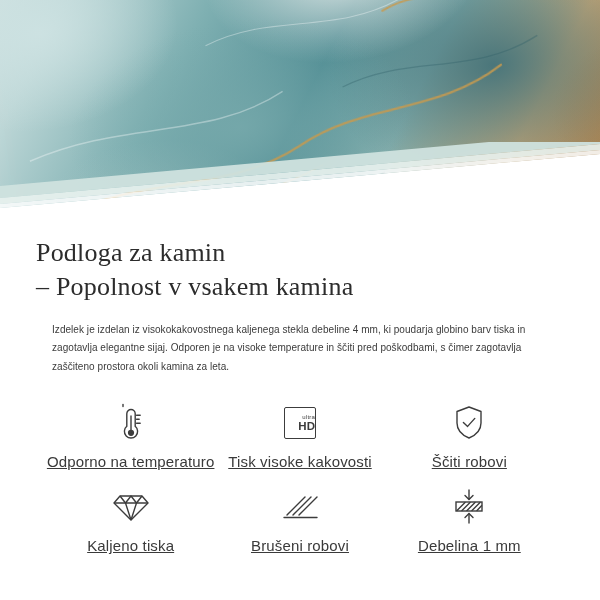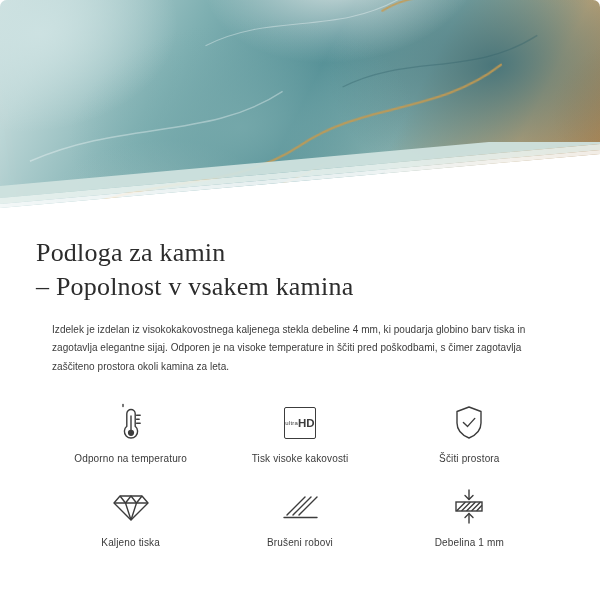--- a/index.html
+++ b/index.html
@@ -12,21 +12,20 @@
     background: #ffffff;
     font-family: "Liberation Sans", sans-serif;
     overflow: hidden;
   }
   .page {
     position: relative;
     width: 600px;
     height: 600px;
     background: #ffffff;
     overflow: hidden;
-    border-radius: 7px;
   }
 
   
   .hero {
     position: relative;
     width: 600px;
     height: 222px;
     overflow: hidden;
     background: #ffffff;
   }
@@ -115,33 +114,34 @@
   }
   .feature-icon {
     height: 42px;
     display: flex;
     align-items: center;
     justify-content: center;
     color: #3c3c3c;
   }
   .feature-label {
     margin-top: 9px;
-    font-size: 10px;
+    font-size: 15px;
     color: #3a3a3a;
     text-align: center;
     letter-spacing: 0.15px;
+    text-decoration: underline;
   }
   .ultrahd-box {
     width: 30px;
     height: 30px;
     border: 1.4px solid #3c3c3c;
     border-radius: 2px;
     display: flex;
-    flex-direction: row;
-    align-items: center;
+    flex-direction: column;
+    align-items: flex-end;
     justify-content: center;
     line-height: 1;
   }
   .ultrahd-box .u1 {
     font-size: 6px;
     letter-spacing: 0.2px;
     color: #3c3c3c;
   }
   .ultrahd-box .u2 {
     font-size: 11.5px;
@@ -237,21 +237,21 @@
         <div class="feature-label">Tisk visoke kakovosti</div>
       </div>
 
       <div class="feature">
         <div class="feature-icon">
           <svg width="36" height="40" viewBox="0 0 36 40" fill="none" stroke="#3c3c3c" stroke-width="1.4" stroke-linejoin="round" stroke-linecap="round">
             <path d="M18 4 L30 8.5 V20 c0 7.2 -5.2 12.2 -12 15 -6.8 -2.8 -12 -7.8 -12 -15 V8.5 z"></path>
             <polyline points="12.4,19.4 16.6,23.4 23.8,15.4"></polyline>
           </svg>
         </div>
-        <div class="feature-label">Ščiti prostora</div>
+        <div class="feature-label">Ščiti robovi</div>
       </div>
 
       <div class="feature">
         <div class="feature-icon">
           <svg width="40" height="36" viewBox="0 0 40 36" fill="none" stroke="#3c3c3c" stroke-width="1.4" stroke-linejoin="round">
             <path d="M9 7 H31 L37 14 L20 31 L3 14 z"></path>
             <path d="M3 14 H37"></path>
             <path d="M9 7 L14.5 14 L20 31"></path>
             <path d="M31 7 L25.5 14 L20 31"></path>
             <path d="M14.5 14 L20 7 L25.5 14"></path>

